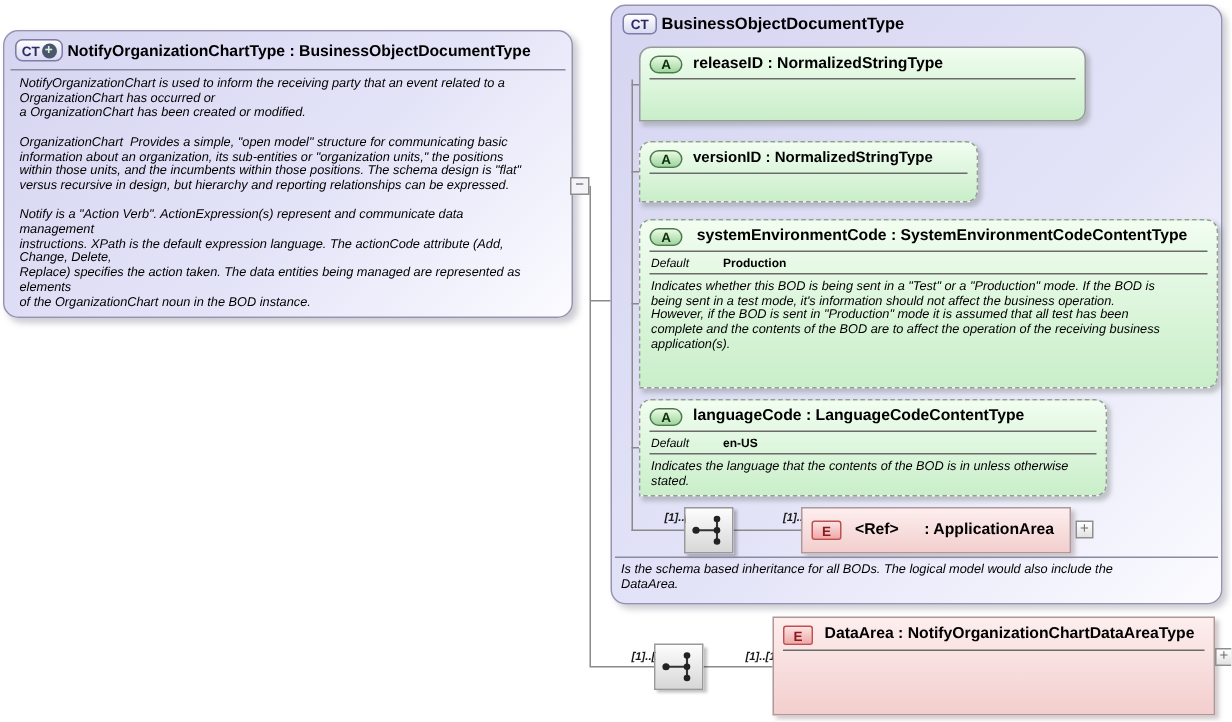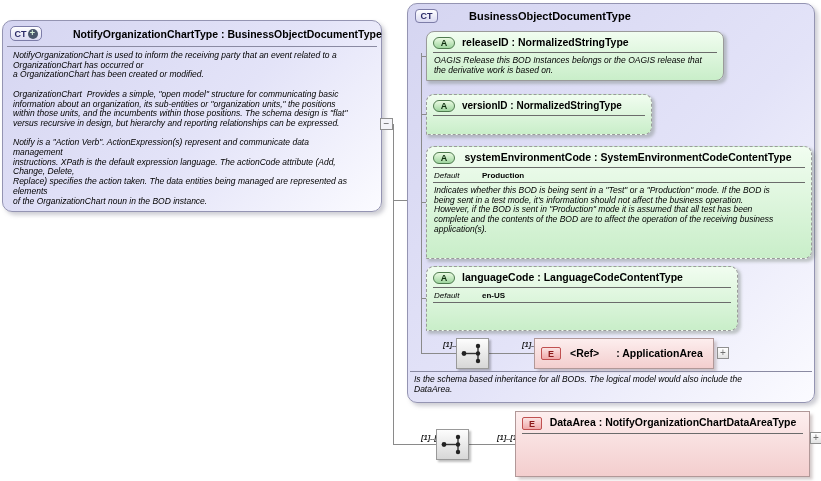--- a/index.html
+++ b/index.html
@@ -4,21 +4,21 @@
 <style>
   html,body{margin:0;padding:0;background:#fff;}
   .stage{position:relative;width:821px;height:481px;background:#ffffff;overflow:hidden;
          font-family:"Liberation Sans",sans-serif;color:#000;}
 
   
   .ct-box{position:absolute;border:1px solid #9494b2;border-radius:10px;
           background:linear-gradient(135deg,#d5d5f1 0%,#e3e3f8 55%,#fbfbff 100%);
           box-shadow:3px 3px 4px rgba(110,110,130,.35);box-sizing:border-box;}
   .ct-header{display:flex;align-items:center;gap:3px;padding:5px 7px 3px;}
-  .ct-title{font-size:10.5px;font-weight:bold;white-space:nowrap;margin-left:28px;}
+  .ct-title{font-size:10.5px;font-weight:bold;white-space:nowrap;}
 
   .hsep{position:absolute;height:0;border-top:1px solid #8a8aa2;}
 
   .doc{font-style:italic;font-size:8.5px;line-height:9.7px;white-space:pre-wrap;}
 
   
   .attr-box{position:absolute;border:1px solid #9a9a9a;border-radius:8px 8px 8px 0;
             background:linear-gradient(to bottom,#f1fdf0 0%,#c9eec9 100%);
             box-shadow:2.5px 2.5px 3px rgba(100,115,100,.35);box-sizing:border-box;}
   .attr-box.dashed{border-style:dashed;}
@@ -112,22 +112,20 @@
     <div class="line" style="left:13px;top:294px;width:5px;height:1px;"></div>
     <div class="line" style="left:13px;top:349px;width:35px;height:1px;"></div>
     <div class="line" style="left:81px;top:349px;width:45px;height:1px;"></div>
 
     <div class="attr-box" style="left:18px;top:27px;width:298px;height:50px;">
       <div class="title-row">
         <span class="badge badge-a">A</span>
         <span class="node-name">releaseID : NormalizedStringType</span>
       </div>
       <div class="box-sep"></div>
-      <div class="doc attr-doc">OAGIS Release this BOD Instances belongs or the OAGIS release that
-the derivative work is based on.</div>
     </div>
 
     <div class="attr-box dashed" style="left:18px;top:90px;width:226px;height:41px;">
       <div class="title-row" style="padding-right:3px;">
         <span class="badge badge-a">A</span>
         <span class="node-name" style="font-size:10px;">versionID : NormalizedStringType</span>
       </div>
       <div class="box-sep"></div>
     </div>
 
@@ -153,20 +151,22 @@
       <div class="title-row">
         <span class="badge badge-a">A</span>
         <span class="node-name">languageCode : LanguageCodeContentType</span>
       </div>
       <div class="box-sep"></div>
       <div class="default-row">
         <span class="default-label">Default</span>
         <span class="default-value">en-US</span>
       </div>
       <div class="box-sep"></div>
+      <div class="doc attr-doc">Indicates the language that the contents of the BOD is in unless otherwise
+stated.</div>
     </div>
 
     <span class="card" style="left:15px;top:336px;">[1]..[1]</span>
     <div class="seq-icon" style="left:48px;top:334px;">
       <svg width="31" height="29" viewBox="0 0 31 29">
         <line x1="7" y1="14.5" x2="21" y2="14.5" stroke="#333" stroke-width="1.4"></line>
         <line x1="21" y1="7" x2="21" y2="22" stroke="#333" stroke-width="1.4"></line>
         <circle cx="7" cy="14.5" r="2.4" fill="#222"></circle>
         <circle cx="21" cy="7" r="2.2" fill="#222"></circle>
         <circle cx="21" cy="14.5" r="2.2" fill="#222"></circle>

